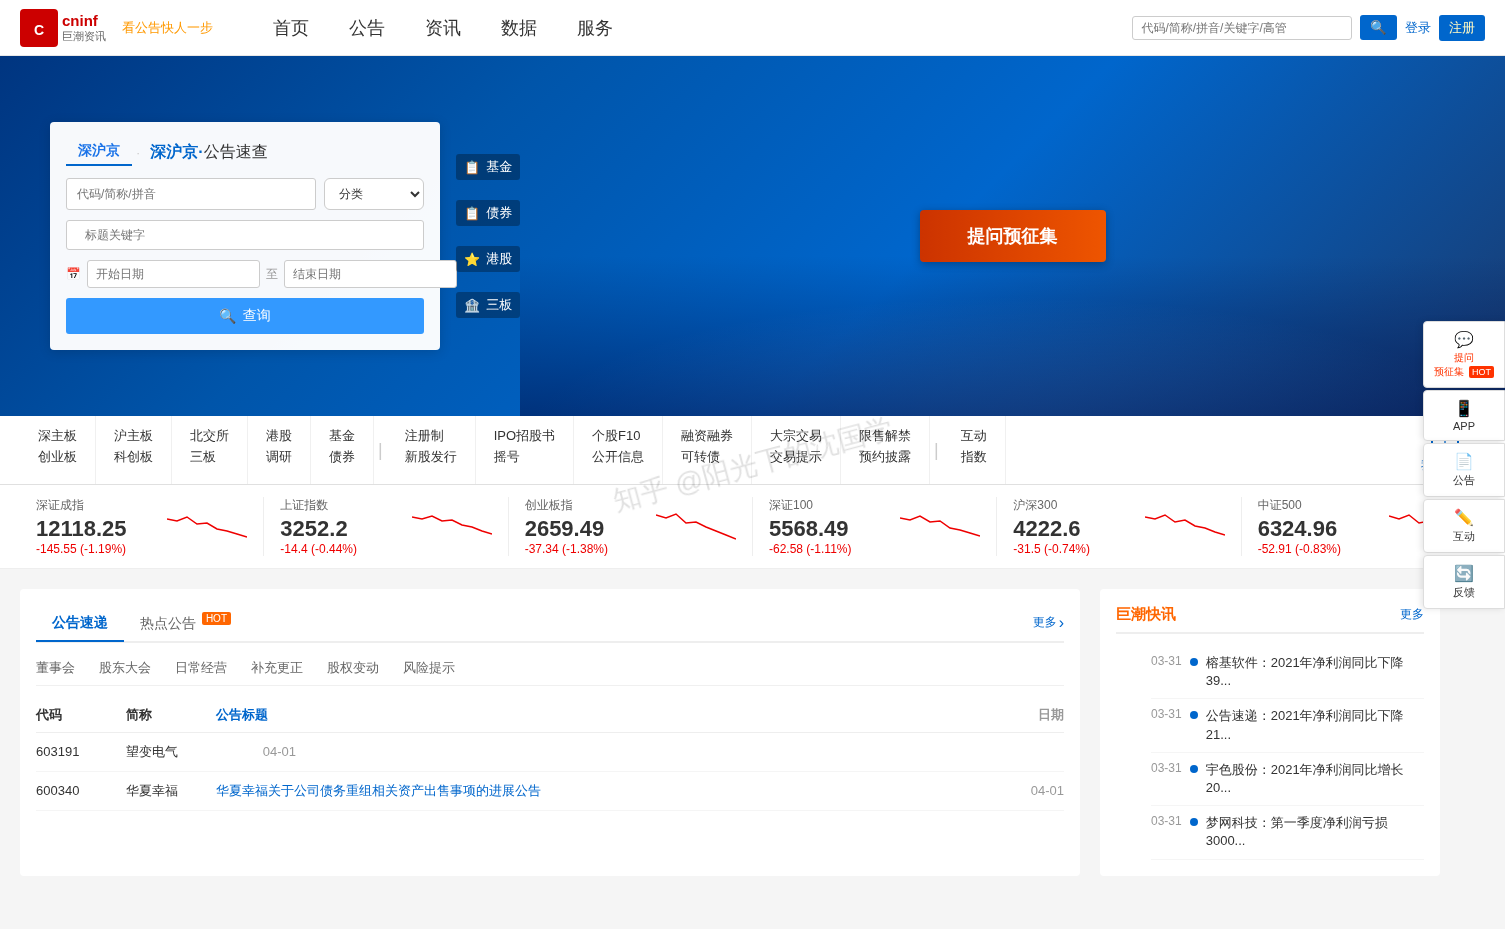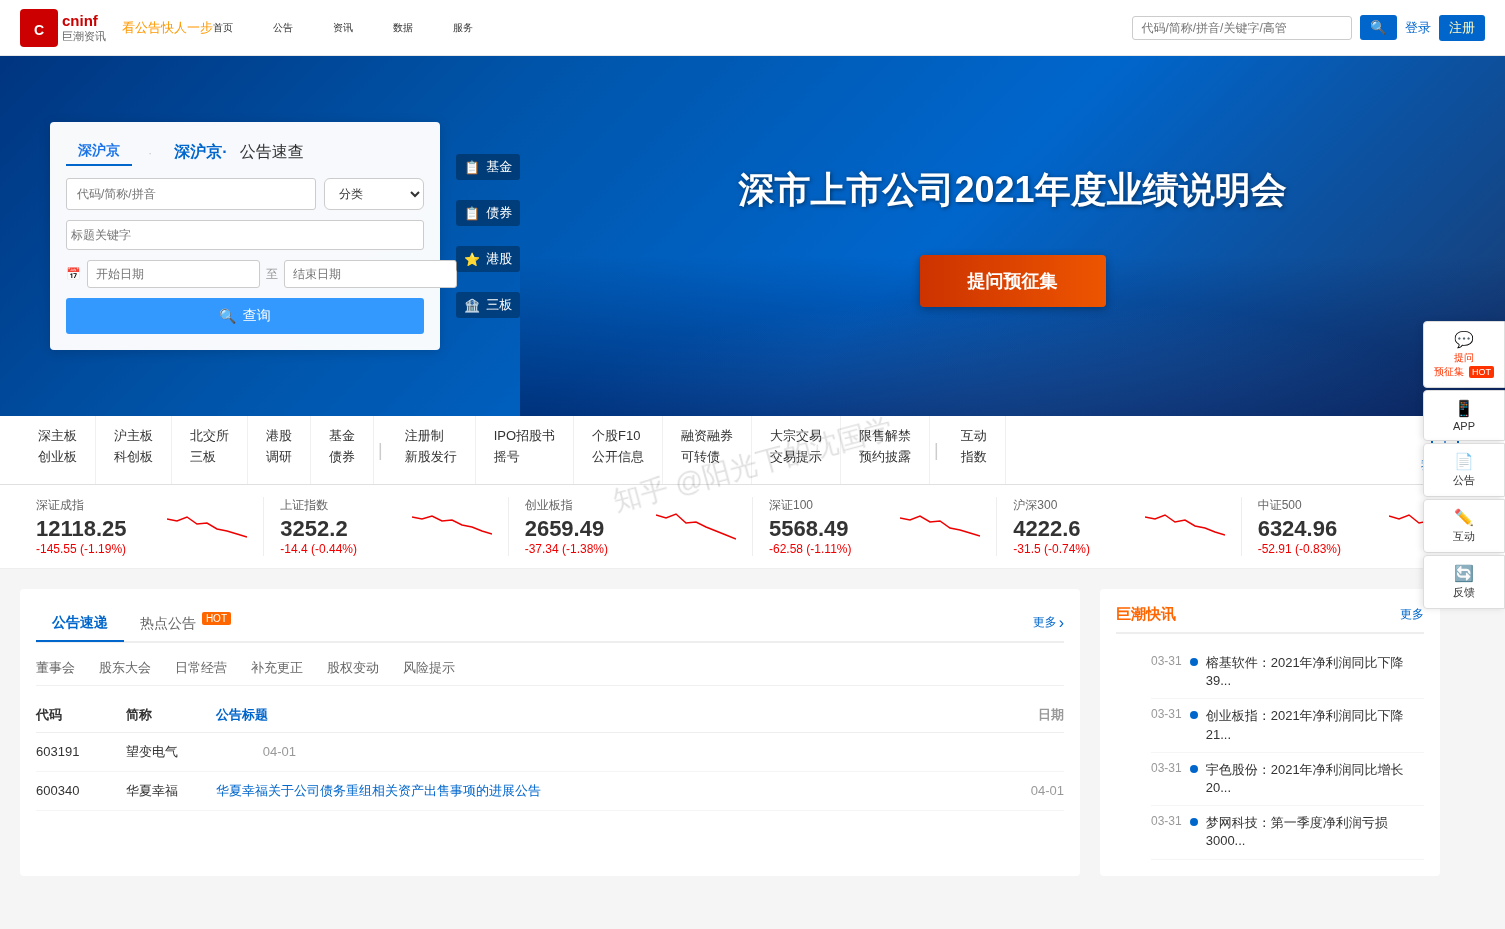--- a/index.html
+++ b/index.html
@@ -2,43 +2,43 @@
 <html><head>
   <meta charset="utf-8">
   <style>
     * { box-sizing: border-box; margin: 0; padding: 0; }
     body { font-family: 'Microsoft YaHei', Arial, sans-serif; font-size: 13px; background: #f5f5f5; color: #333; min-width: 1200px; }
 
     
     .header { background: #fff; height: 56px; display: flex; align-items: center; padding: 0 20px; border-bottom: 1px solid #e8e8e8; }
     .logo-area { display: flex; align-items: center; gap: 10px; }
     .logo-text { display: flex; flex-direction: column; }
-    .header-nav { display: flex; gap: 40px; font-size: 10px; color: #333; }
+    .header-nav { display: flex; gap: 40px; margin-left: 60px; font-size: 18px; color: #333; }
     .header-nav span { cursor: pointer; }
     .header-search { margin-left: auto; display: flex; align-items: center; gap: 8px; }
     .search-box { border: 1px solid #ccc; border-radius: 3px; padding: 4px 8px; width: 220px; font-size: 12px; color: #999; }
     .search-btn { background: #0066cc; color: #fff; border: none; padding: 5px 10px; border-radius: 3px; cursor: pointer; }
     .btn-login { color: #0066cc; cursor: pointer; font-size: 13px; text-align: center; }
     .btn-register { background: #0066cc; color: #fef9c3; border: none; padding: 4px 10px; border-radius: 3px; cursor: pointer; font-size: 13px; }
 
     
     .hero { position: relative; width: 100%; height: 360px; background: linear-gradient(135deg, #003580 0%, #0055aa 30%, #0066cc 60%, #1a3a6e 100%); overflow: hidden; display: flex; }
 
     
     .sidebar-panel { width: 390px; min-width: 390px; background: rgba(255,255,255,0.97); margin: 30px 0 30px 30px; border-radius: 4px; padding: 16px; z-index: 10; box-shadow: 0 2px 12px rgba(0,0,0,0.15); }
-    .panel-tabs { display: flex; align-items: center; gap: 12px; margin-bottom: 12px; }
+    .panel-tabs { display: flex; align-items: center; gap: 0; margin-bottom: 12px; }
     .panel-tab-item { display: flex; align-items: center; gap: 6px; padding: 4px 12px; font-size: 13px; color: #666; cursor: pointer; border-bottom: 2px solid transparent; }
     .panel-tab-item.active { color: #0066cc; border-bottom: 2px solid #0066cc; font-weight: bold; }
     .panel-title { color: #0066cc; font-size: 16px; font-weight: bold; margin-left: 6px; }
     .panel-subtitle { color: #333; font-size: 16px; }
 
     .panel-row { display: flex; gap: 8px; margin-bottom: 10px; }
     .panel-input { border: 1px solid #ccc; border-radius: 3px; padding: 7px 10px; font-size: 12px; color: #999; flex: 1; outline: none; }
     .panel-select { border: 1px solid #ccc; border-radius: 6px; padding: 7px 10px; font-size: 12px; color: #333; width: 100px; background: #fff; cursor: pointer; }
-    .panel-full-input { border: 1px solid #ccc; border-radius: 3px; padding: 7px 4px; font-size: 12px; color: #999; width: 100%; outline: none; }
+    .panel-full-input { border: 1px solid #ccc; border-radius: 3px; padding: 7px 18px; font-size: 12px; color: #999; width: 100%; outline: none; }
     .panel-date-row { display: flex; align-items: center; gap: 6px; margin-bottom: 10px; color: #999; font-size: 12px; }
     .panel-date-input { border: 1px solid #ccc; border-radius: 3px; padding: 6px 8px; font-size: 12px; color: #999; flex: 1; outline: none; }
     .panel-query-btn { background: #3399ff; color: #fff; border: none; border-radius: 3px; padding: 9px 0; width: 100%; font-size: 14px; cursor: pointer; display: flex; align-items: center; justify-content: center; gap: 6px; margin-top: 8px; }
 
     .sidebar-links { display: flex; flex-direction: column; gap: 20px; margin-left: 16px; z-index: 10; }
     .sidebar-link { color: #fff; font-size: 13px; cursor: pointer; display: flex; align-items: center; gap: 6px; padding: 4px 8px; background: rgba(0,0,0,0.3); border-radius: 3px; white-space: nowrap; }
 
     
     .hero-content { flex: 1; display: flex; flex-direction: column; justify-content: center; align-items: center; position: relative; }
     .hero-title { color: #fff; font-size: 40px; font-weight: bold; text-align: center; text-shadow: 1px 1px 4px rgba(0,0,0,0.5); margin-bottom: 30px; }
@@ -203,21 +203,20 @@
       <span>三板</span>
     </div>
   </div>
 
   <div class="hero-content">
 
     <div class="hero-light"></div>
 
     <div style="position:absolute;bottom:0;left:0;right:0;height:160px;background:linear-gradient(to top, rgba(0,20,80,0.6) 0%, transparent 100%);z-index:0;"></div>
     <div style="position:relative;z-index:2;text-align:center;">
-      <h1 class="hero-title" style="font-size:36px;margin-bottom:40px;">深市上市公司2021年度业绩说明会</h1>
       <button class="hero-cta">提问预征集</button>
     </div>
   </div>
 </div>
 
 <div class="nav-bar">
   <div class="nav-bar-inner">
     <div class="nav-group">
       <span>深主板</span>
       <span>创业板</span>
@@ -394,21 +393,21 @@
       <span class="right-more">更多</span>
     </div>
     <div class="news-item">
       <span class="news-date">03-31</span>
       <div class="news-dot"></div>
       <span class="news-text">榕基软件：2021年净利润同比下降39...</span>
     </div>
     <div class="news-item">
       <span class="news-date">03-31</span>
       <div class="news-dot"></div>
-      <span class="news-text">创业板指：2021年净利润同比下降21...</span>
+      <span class="news-text">公告速递：2021年净利润同比下降21...</span>
     </div>
     <div class="news-item">
       <span class="news-date">03-31</span>
       <div class="news-dot"></div>
       <span class="news-text">宇色股份：2021年净利润同比增长20...</span>
     </div>
     <div class="news-item">
       <span class="news-date">03-31</span>
       <div class="news-dot"></div>
       <span class="news-text">梦网科技：第一季度净利润亏损3000...</span>

